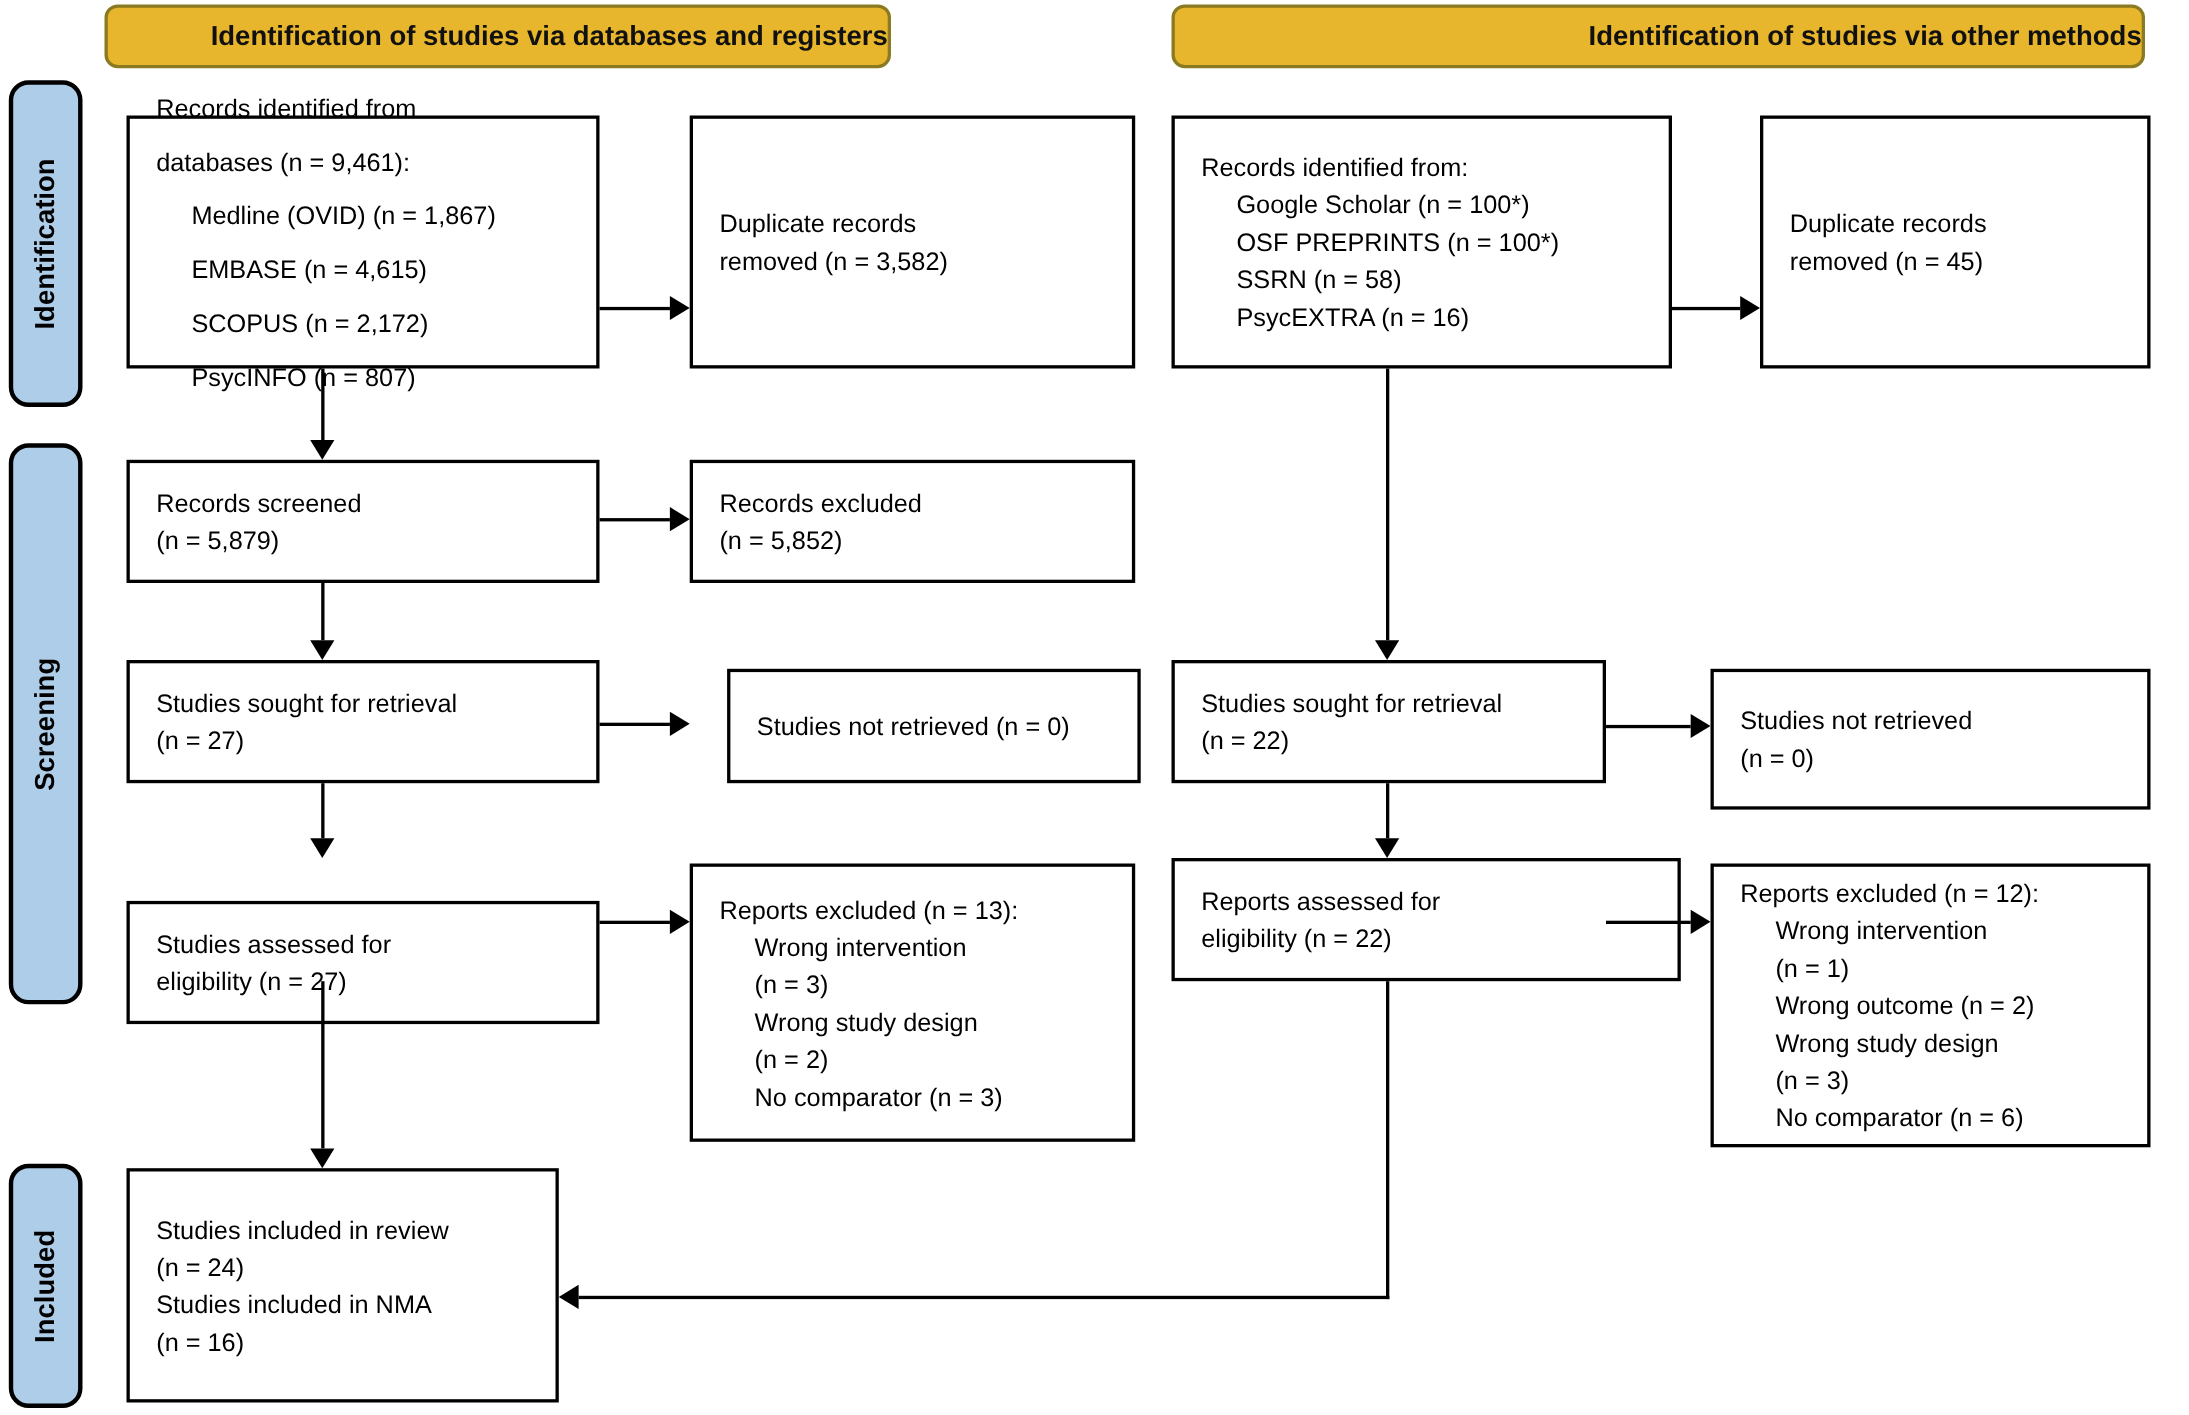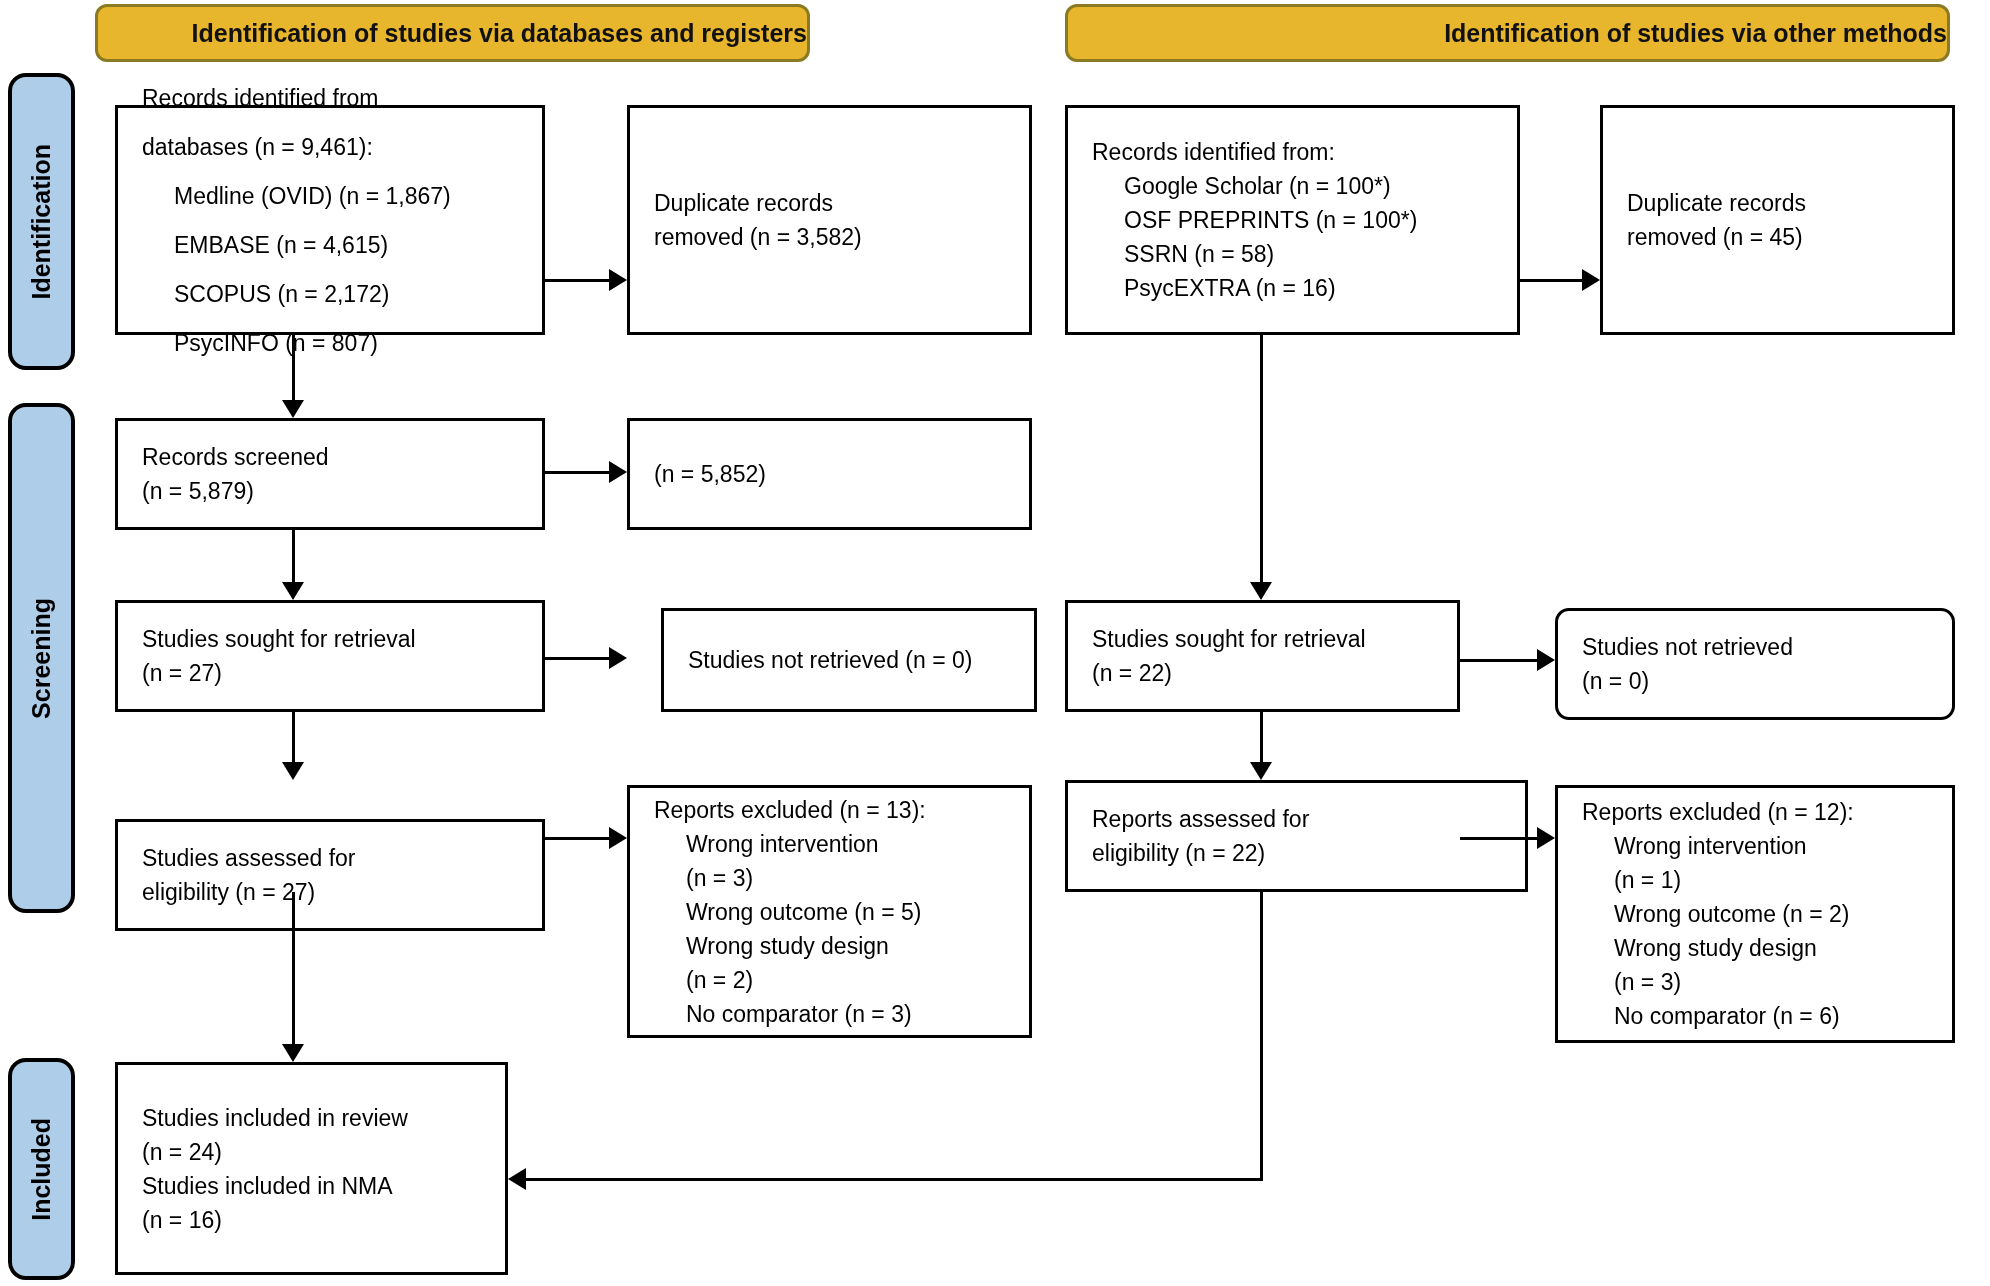--- a/index.html
+++ b/index.html
@@ -93,30 +93,30 @@
       <div class="line">(n = 24)</div>
       <div class="line">Studies included in NMA</div>
       <div class="line">(n = 16)</div>
     </div>
 
   <div class="box" style="left:627px;top:105px;width:405px;height:230px;">
       <div class="line">Duplicate records</div>
       <div class="line">removed (n = 3,582)</div>
     </div>
   <div class="box" style="left:627px;top:418px;width:405px;height:112px;">
+      <div class="line">Records excluded</div>
       <div class="line">(n = 5,852)</div>
     </div>
   <div class="box" style="left:627px;top:608px;width:376px;height:104px;margin-left:34px;">
       <div class="line">Studies not retrieved (n = 0)</div>
     </div>
   <div class="box" style="left:627px;top:785px;width:405px;height:253px;">
       <div class="line">Reports excluded (n = 13):</div>
       <div class="line indent">Wrong intervention</div>
       <div class="line indent">(n = 3)</div>
-      <div class="line indent">Wrong outcome (n = 5)</div>
       <div class="line indent">Wrong study design</div>
       <div class="line indent">(n = 2)</div>
       <div class="line indent">No comparator (n = 3)</div>
     </div>
 
   <div class="box" style="left:1065px;top:105px;width:455px;height:230px;">
       <div class="line">Records identified from:</div>
       <div class="line indent">Google Scholar (n = 100*)</div>
       <div class="line indent">OSF PREPRINTS (n = 100*)</div>
       <div class="line indent">SSRN (n = 58)</div>
@@ -128,21 +128,21 @@
     </div>
   <div class="box" style="left:1065px;top:780px;width:463px;height:112px;">
       <div class="line">Reports assessed for</div>
       <div class="line">eligibility (n = 22)</div>
     </div>
 
   <div class="box" style="left:1600px;top:105px;width:355px;height:230px;">
       <div class="line">Duplicate records</div>
       <div class="line">removed (n = 45)</div>
     </div>
-  <div class="box" style="left:1555px;top:608px;width:400px;height:112px;border-radius:14px;">
+  <div class="box" style="left:1555px;top:608px;width:400px;height:128px;">
       <div class="line">Studies not retrieved</div>
       <div class="line">(n = 0)</div>
     </div>
   <div class="box" style="left:1555px;top:785px;width:400px;height:258px;">
       <div class="line">Reports excluded (n = 12):</div>
       <div class="line indent">Wrong intervention</div>
       <div class="line indent">(n = 1)</div>
       <div class="line indent">Wrong outcome (n = 2)</div>
       <div class="line indent">Wrong study design</div>
       <div class="line indent">(n = 3)</div>

